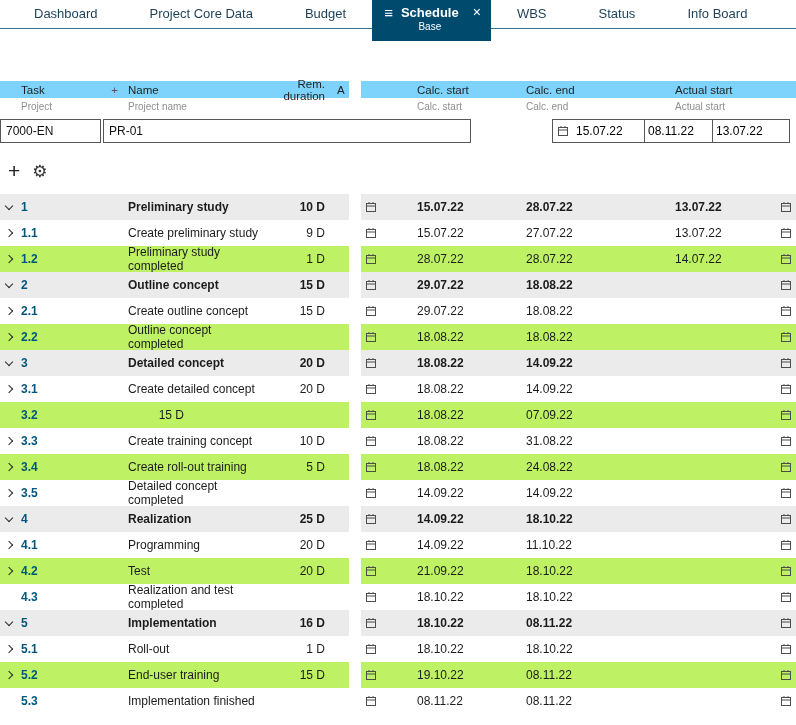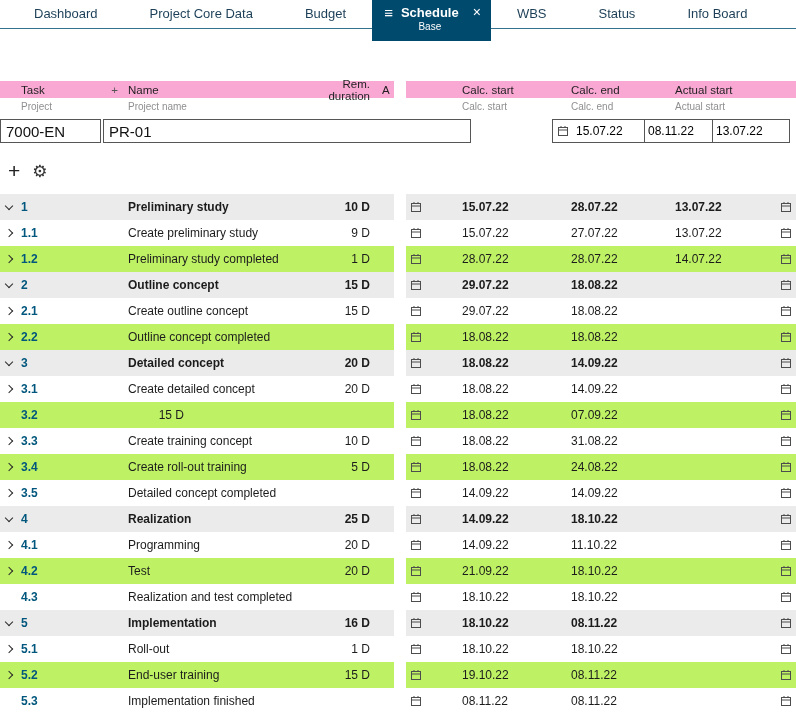--- a/index.html
+++ b/index.html
@@ -20,41 +20,41 @@
 
   .spacer { height: 52px; }
 
   
   .row-split { display: flex; width: 796px; }
   .seg.left { width: 540px; display: flex; align-items: center; }
   .gap { width: 12px; flex: none; background: #fff; }
   .seg.right { flex: 1; display: flex; align-items: center; gap: 36px; }
 
   
-  .hdr-main .seg { background: #f9a8d4; }
+  .hdr-main .seg { background: #7dd3fc; }
   .hdr-main { height: 17px; font-size: 11.5px; color: #1f1f1f; }
   .hdr-sub { height: 17px; font-size: 10px; color: #8f8f8f; }
   .hdr-main .seg, .hdr-sub .seg { height: 100%; }
 
   
   .chev-cell { width: 18px; padding-left: 6px; flex: none; display: flex; align-items: center; }
   .c-id   { width: 106px; padding-left: 3px; flex: none; }
   .c-name { flex: 1; padding-left: 4px; display: flex; align-items: center; }
   .c-dur  { width: 72px; flex: none; text-align: right; padding-right: 12px; }
   .c-acol { width: 12px; flex: none; }
   .ic-cell { width: 20px; flex: none; display: flex; align-items: center; padding-left: 4px; }
   .c-cs { width: 73px; flex: none; }
   .c-ce { width: 68px; flex: none; }
-  .c-as { width: 65px; flex: none; }
+  .c-as { width: 65px; flex: none; margin-left: 45px; }
   .hsplit { display: flex; justify-content: space-between; width: 100%; padding-right: 6px; }
   .plus-h { color: #555; }
 
   
   .input-row { margin-top: 3px; height: 26px; }
-  .inp { border: 1px solid #565656; height: 24px; font-size: 15px; padding: 0 5px;
+  .inp { border: 1px solid #565656; height: 24px; font-size: 12px; padding: 0 5px;
     font-family: inherit; background: #fff; color: #111; }
   .inp-id { width: 101px; }
   .inp-name { width: 368px; margin-left: 2px; }
   .date-box { display: flex; align-items: center; border: 1px solid #565656; height: 24px; width: 238px; }
   .dseg { font-size: 12px; padding-left: 3px; height: 100%; display: flex; align-items: center; }
   .d1 { width: 72px; border-right: 1px solid #565656; }
   .d2 { width: 68px; border-right: 1px solid #565656; }
   .d3 { flex: 1; }
 
   

